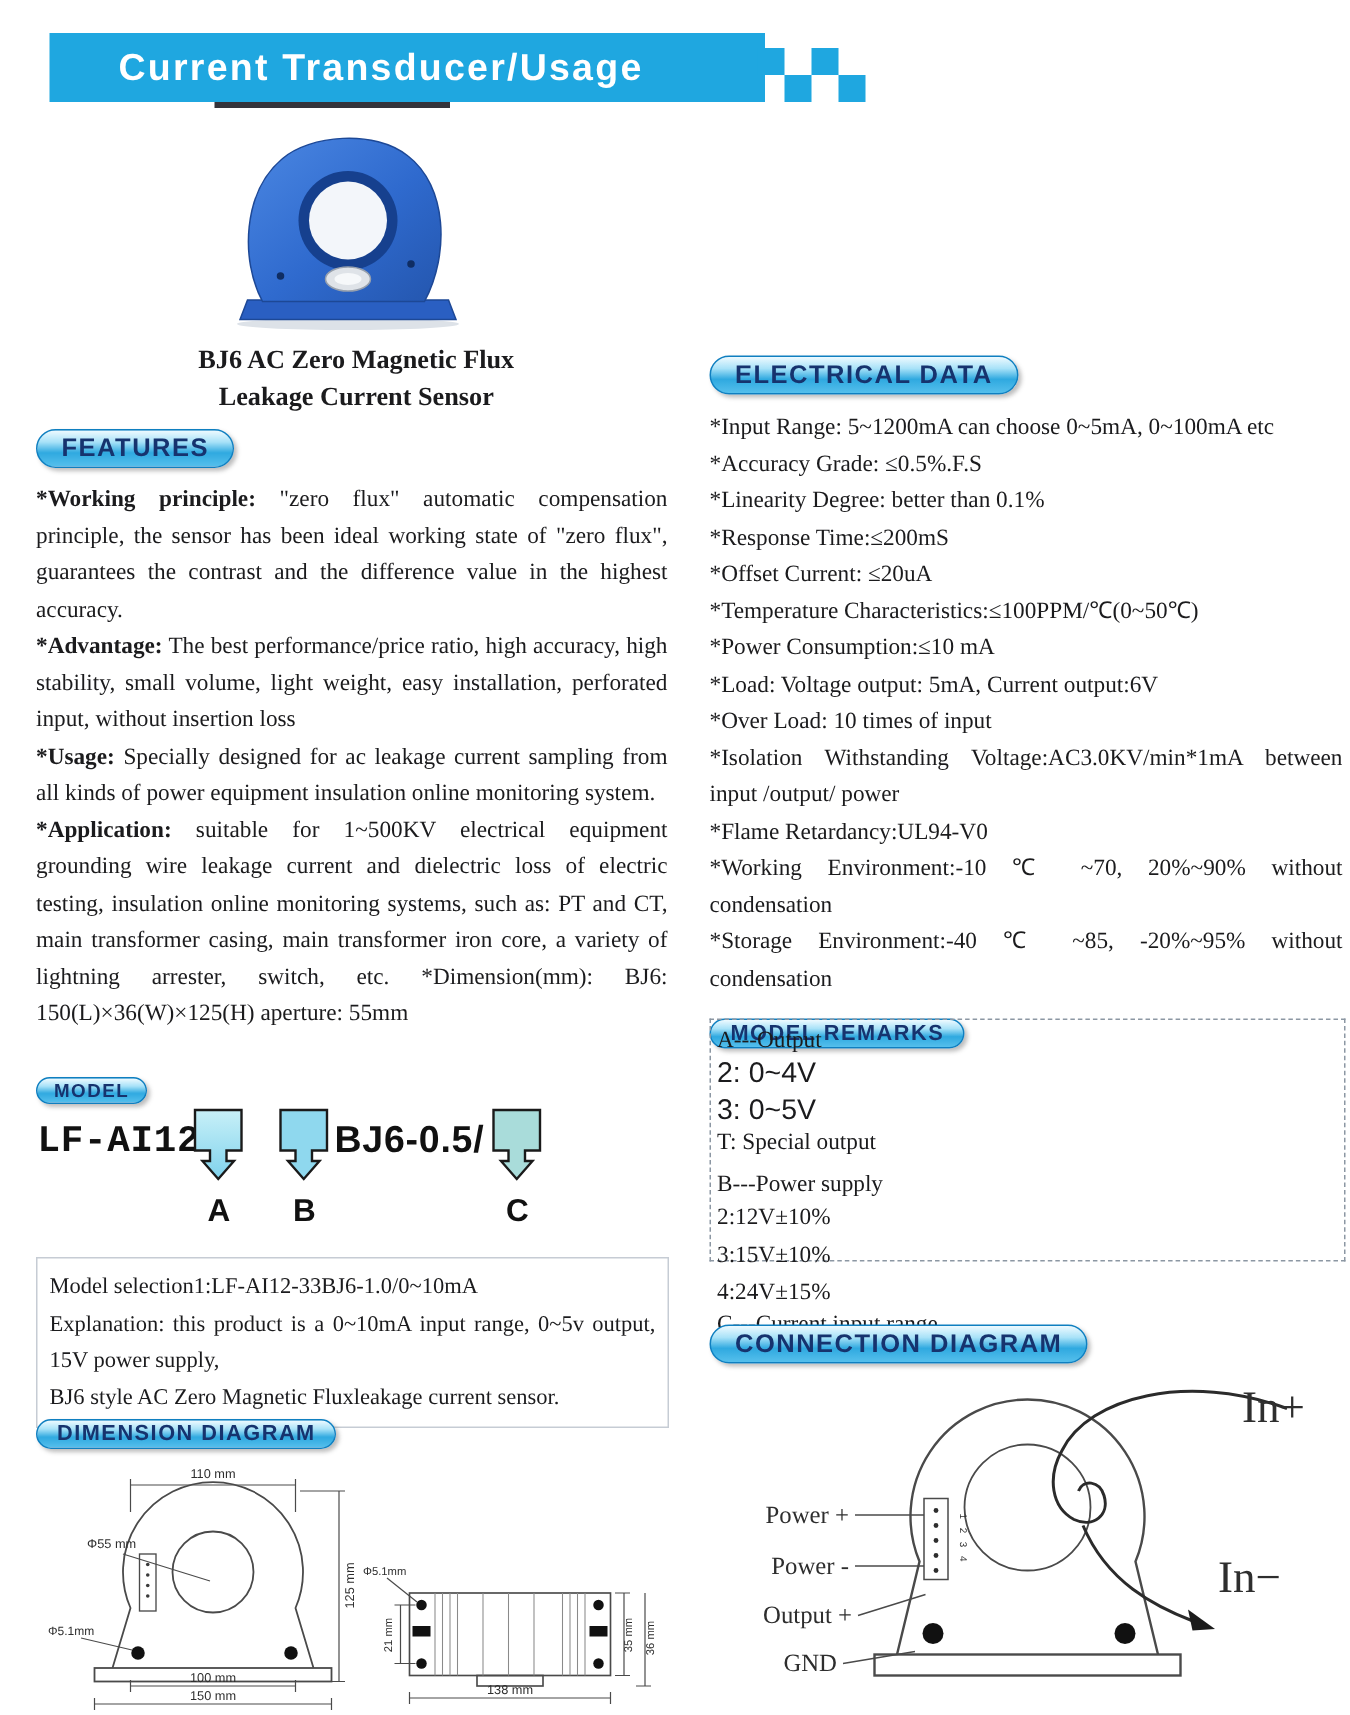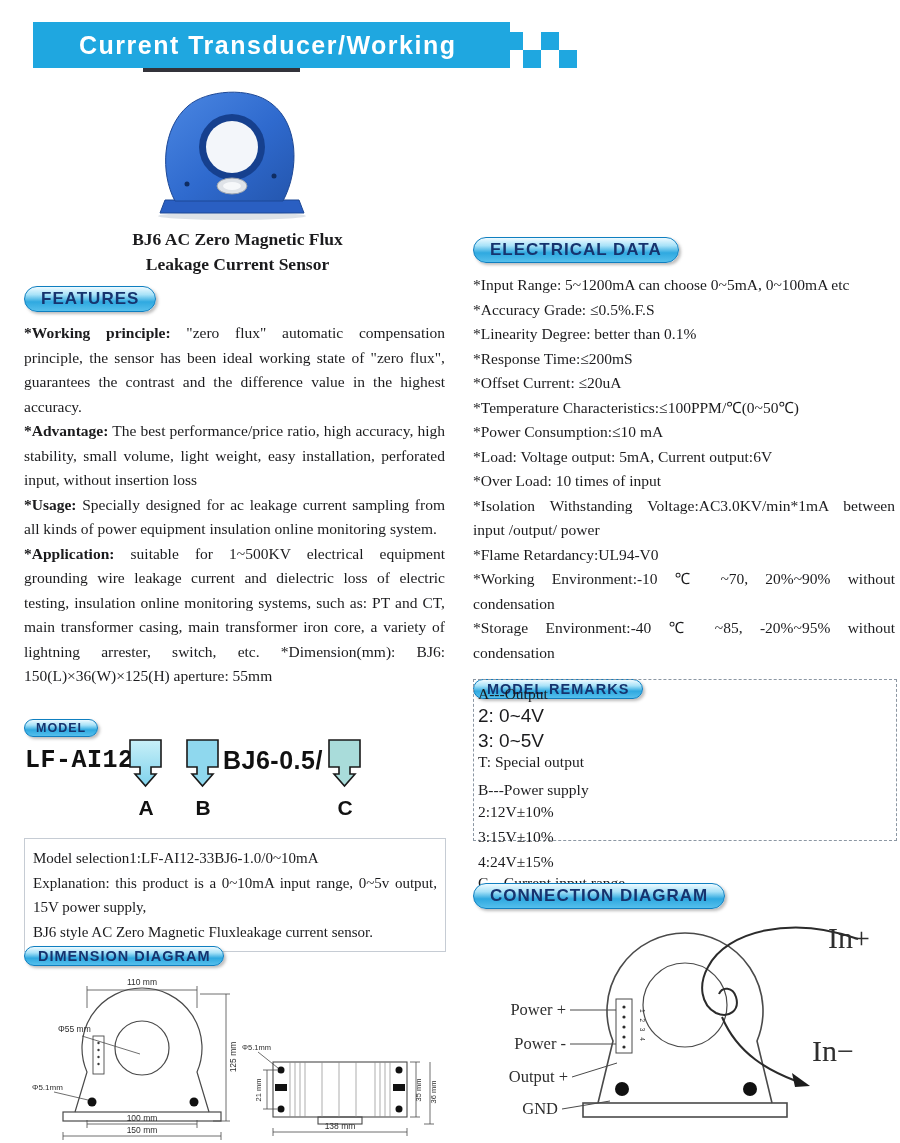--- a/index.html
+++ b/index.html
@@ -43,21 +43,21 @@
   .selbox{left:24px;top:838px;width:404px;border:1px solid #c6ccd4;padding:7px 8px;font-size:15px;line-height:24.5px;text-align:justify;}
   .selbox div{margin:0;}
 
   svg text{fill:#2e2e2e;}
   .dimtext{font-family:"Liberation Sans",sans-serif;}
 </style>
 </head>
 <body>
 
 <div class="abs banner">
-  <span>Current Transducer/Working</span>
+  <span>Current Transducer/Usage</span>
 </div>
 <div class="abs sq" style="left:505px;top:32px;"></div>
 <div class="abs sq" style="left:523px;top:50px;"></div>
 <div class="abs sq" style="left:541px;top:32px;"></div>
 <div class="abs sq" style="left:559px;top:50px;"></div>
 <div class="abs banner-underline"></div>
 
 <svg class="abs" style="left:153px;top:80px;" width="158" height="142" viewBox="0 0 158 142">
   <defs>
     <linearGradient id="prodGrad" x1="0" y1="0" x2="1" y2="1">

